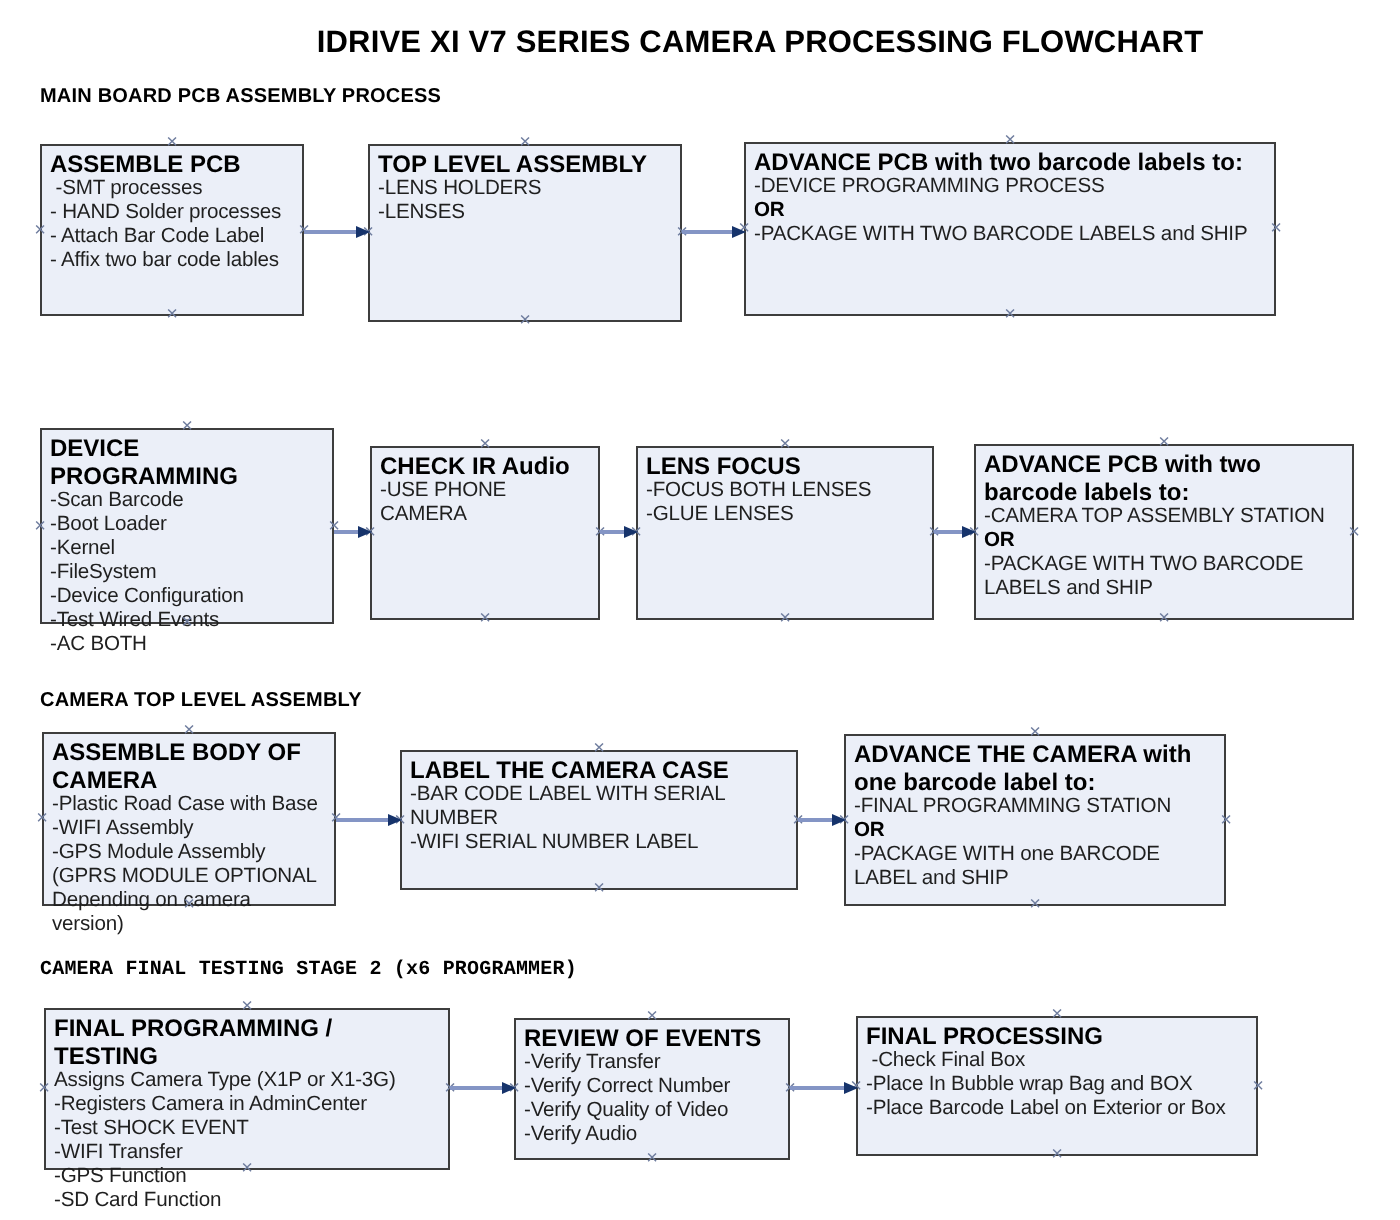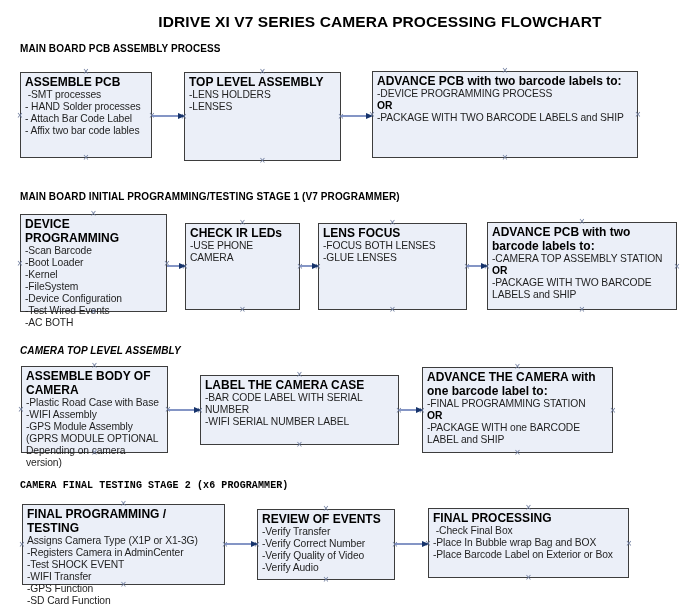--- a/index.html
+++ b/index.html
@@ -128,37 +128,36 @@
       <span class="conn-point cp-bottom">×</span>
       <span class="conn-point cp-left">×</span>
       <span class="conn-point cp-right">×</span>
     </div>
     <div class="connector" style="left: 152px; top: 115px; width: 30px;">
       <span class="connector-arrow"></span>
     </div>
     <div class="connector" style="left: 341px; top: 115px; width: 29px;">
       <span class="connector-arrow"></span>
     </div>
-    <div class="section-heading" style="left: 20px; top: 191px;">MAIN BOARD INITIAL PROGRAMMING/TESTING STAGE 1 (V7 PROGRAMMER)</div>
     <div class="flow-box" style="left: 20px; top: 214px; width: 147px; height: 98px;">
       <div class="box-title">DEVICE PROGRAMMING</div>
       <div class="box-line">-Scan Barcode</div>
       <div class="box-line">-Boot Loader</div>
       <div class="box-line">-Kernel</div>
       <div class="box-line">-FileSystem</div>
       <div class="box-line">-Device Configuration</div>
       <div class="box-line">-Test Wired Events</div>
       <div class="box-line">-AC BOTH</div>
       <span class="conn-point cp-top">×</span>
       <span class="conn-point cp-bottom">×</span>
       <span class="conn-point cp-left">×</span>
       <span class="conn-point cp-right">×</span>
     </div>
     <div class="flow-box" style="left: 185px; top: 223px; width: 115px; height: 87px;">
-      <div class="box-title">CHECK IR LEDs</div>
+      <div class="box-title">CHECK IR Audio</div>
       <div class="box-line">-USE PHONE CAMERA</div>
       <span class="conn-point cp-top">×</span>
       <span class="conn-point cp-bottom">×</span>
       <span class="conn-point cp-left">×</span>
       <span class="conn-point cp-right">×</span>
     </div>
     <div class="flow-box" style="left: 318px; top: 223px; width: 149px; height: 87px;">
       <div class="box-title">LENS FOCUS</div>
       <div class="box-line">-FOCUS BOTH LENSES</div>
       <div class="box-line">-GLUE LENSES</div>
@@ -179,21 +178,21 @@
     </div>
     <div class="connector" style="left: 167px; top: 265px; width: 16px;">
       <span class="connector-arrow"></span>
     </div>
     <div class="connector" style="left: 300px; top: 265px; width: 16px;">
       <span class="connector-arrow"></span>
     </div>
     <div class="connector" style="left: 467px; top: 265px; width: 18px;">
       <span class="connector-arrow"></span>
     </div>
-    <div class="section-heading" style="left: 20px; top: 345px; font-style: italic;">CAMERA TOP LEVEL ASSEMBLY</div>
+    <div class="section-heading" style="left: 20px; top: 345px;">CAMERA TOP LEVEL ASSEMBLY</div>
     <div class="flow-box" style="left: 21px; top: 366px; width: 147px; height: 87px;">
       <div class="box-title">ASSEMBLE BODY OF CAMERA</div>
       <div class="box-line">-Plastic Road Case with Base</div>
       <div class="box-line">-WIFI Assembly</div>
       <div class="box-line">-GPS Module Assembly</div>
       <div class="box-line">(GPRS MODULE OPTIONAL</div>
       <div class="box-line">Depending on camera version)</div>
       <span class="conn-point cp-top">×</span>
       <span class="conn-point cp-bottom">×</span>
       <span class="conn-point cp-left">×</span>

